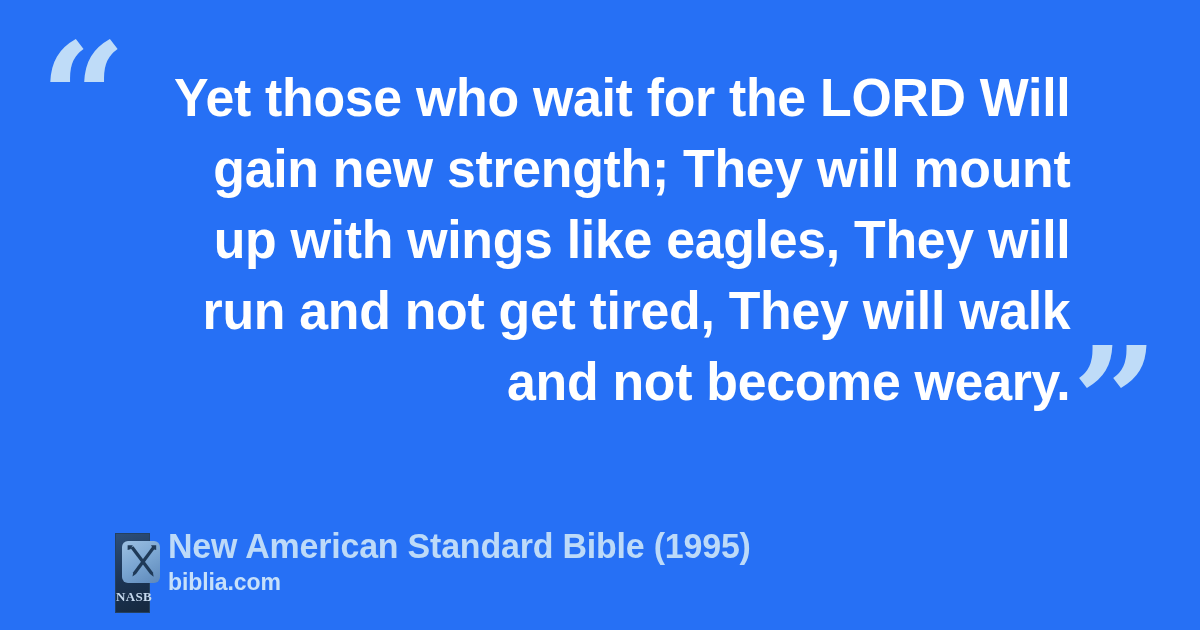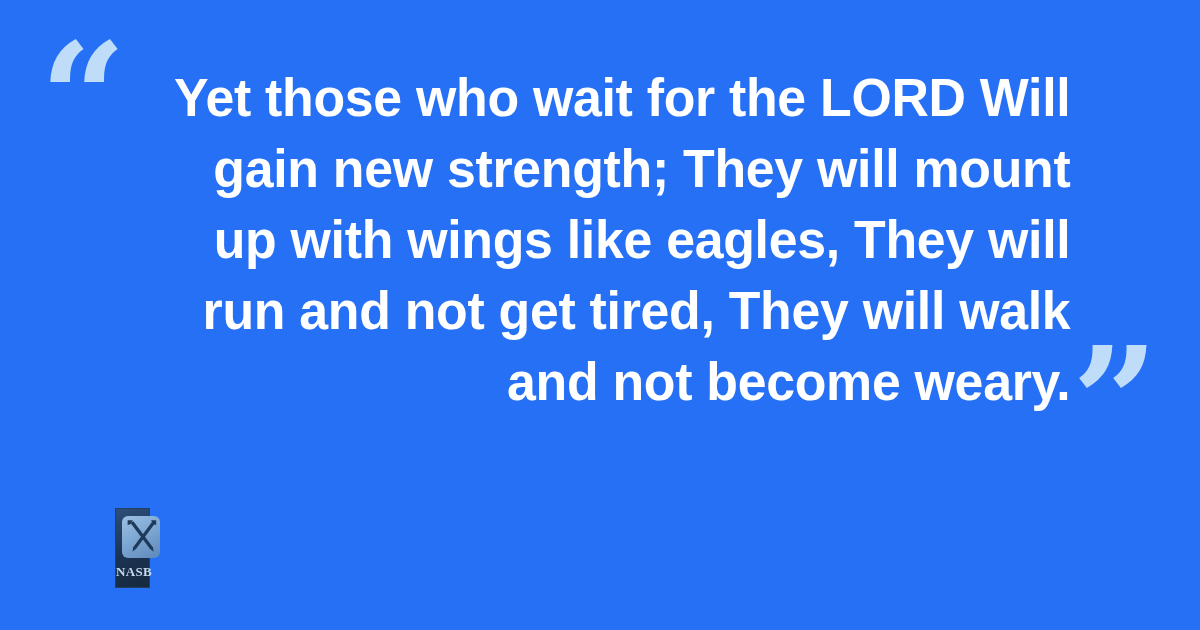--- a/index.html
+++ b/index.html
@@ -73,20 +73,21 @@
   }
 
   #nasb-logo {
     position: relative;
     width: 35px;
     height: 80px;
     flex: 0 0 auto;
     background: linear-gradient(160deg, #2d4f78 0%, #1b3353 55%, #16293f 100%);
     border: 1px solid #24405f;
     box-sizing: border-box;
+    margin-top: 25px;
   }
   #nasb-logo .logo-plate {
     position: absolute;
     left: 6px;
     top: 7px;
     width: 38px;
     height: 42px;
     border-radius: 6px;
     background: linear-gradient(150deg, #9dc0e2 0%, #7ba6d2 50%, #5d88ba 100%);
     overflow: hidden;
@@ -164,16 +165,20 @@
             <path d="M30.5 5.2 L33.2 7.0 L14.0 33.0 L10.5 35.6 L11.2 31.3 Z"></path>
             <path d="M8.5 7.0 L11.4 5.3 L31.0 31.4 L31.6 35.7 L28.1 33.1 Z"></path>
             <path d="M29.0 4.2 L34.2 4.2 L34.2 9.0 L31.4 8.2 Z"></path>
             <path d="M5.6 4.2 L10.8 4.2 L8.4 8.3 L5.6 9.0 Z"></path>
           </g>
         </svg>
       </div>
       <div class="logo-word">NASB</div>
     </div>
 
+    <div id="attribution-text">
+      <div id="attribution-title">New American Standard Bible (1995)</div>
+      <div id="attribution-site">biblia.com</div>
+    </div>
 
   </div>
 
 </div>
 
 </body></html>

